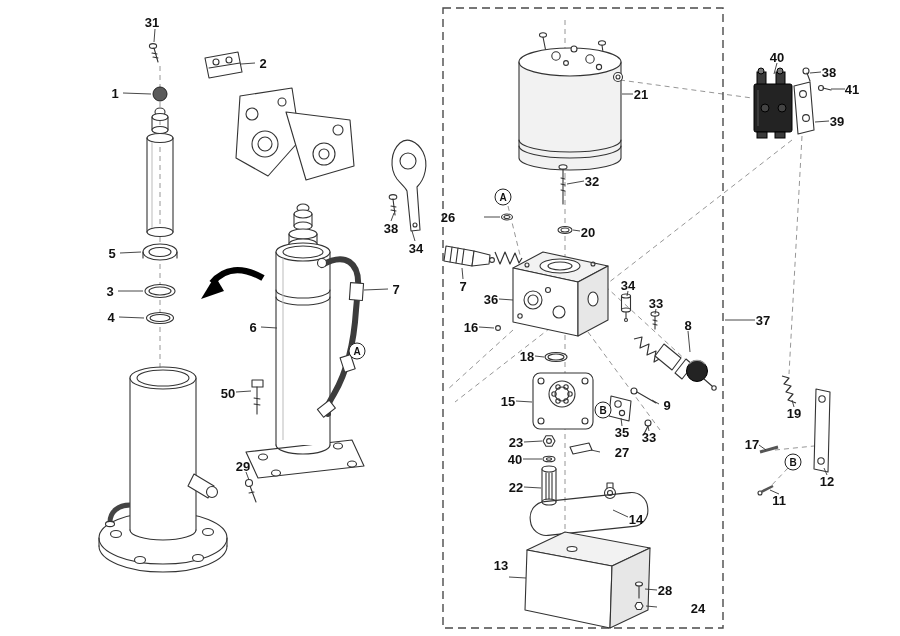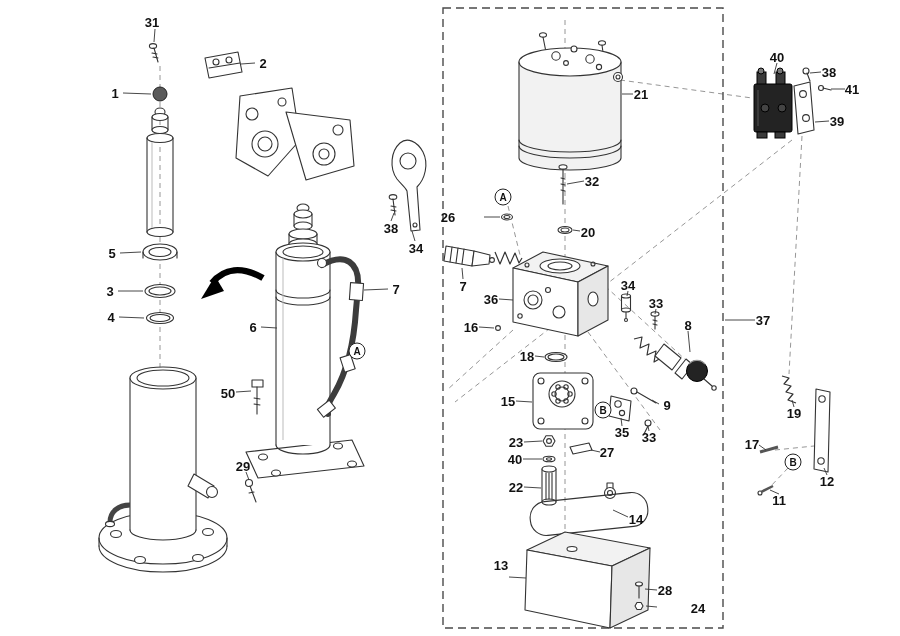--- a/index.html
+++ b/index.html
@@ -457,21 +457,21 @@
   <span class="co" style="left:501px;top:565px">13</span>
   <span class="co" style="left:641px;top:94px">21</span>
   <span class="co" style="left:592px;top:181px">32</span>
   <span class="co" style="left:588px;top:232px">20</span>
   <span class="co" style="left:628px;top:285px">34</span>
   <span class="co" style="left:656px;top:303px">33</span>
   <span class="co" style="left:688px;top:325px">8</span>
   <span class="co" style="left:667px;top:405px">9</span>
   <span class="co" style="left:622px;top:432px">35</span>
   <span class="co" style="left:649px;top:437px">33</span>
-  <span class="co" style="left:607px;top:452px">27</span>
+  <span class="co" style="left:622px;top:452px">27</span>
   <span class="co" style="left:636px;top:519px">14</span>
   <span class="co" style="left:665px;top:590px">28</span>
   <span class="co" style="left:698px;top:608px">24</span>
   <span class="co" style="left:777px;top:57px">40</span>
   <span class="co" style="left:829px;top:72px">38</span>
   <span class="co" style="left:852px;top:89px">41</span>
   <span class="co" style="left:837px;top:121px">39</span>
   <span class="co" style="left:763px;top:320px">37</span>
   <span class="co" style="left:794px;top:413px">19</span>
   <span class="co" style="left:752px;top:444px">17</span>

